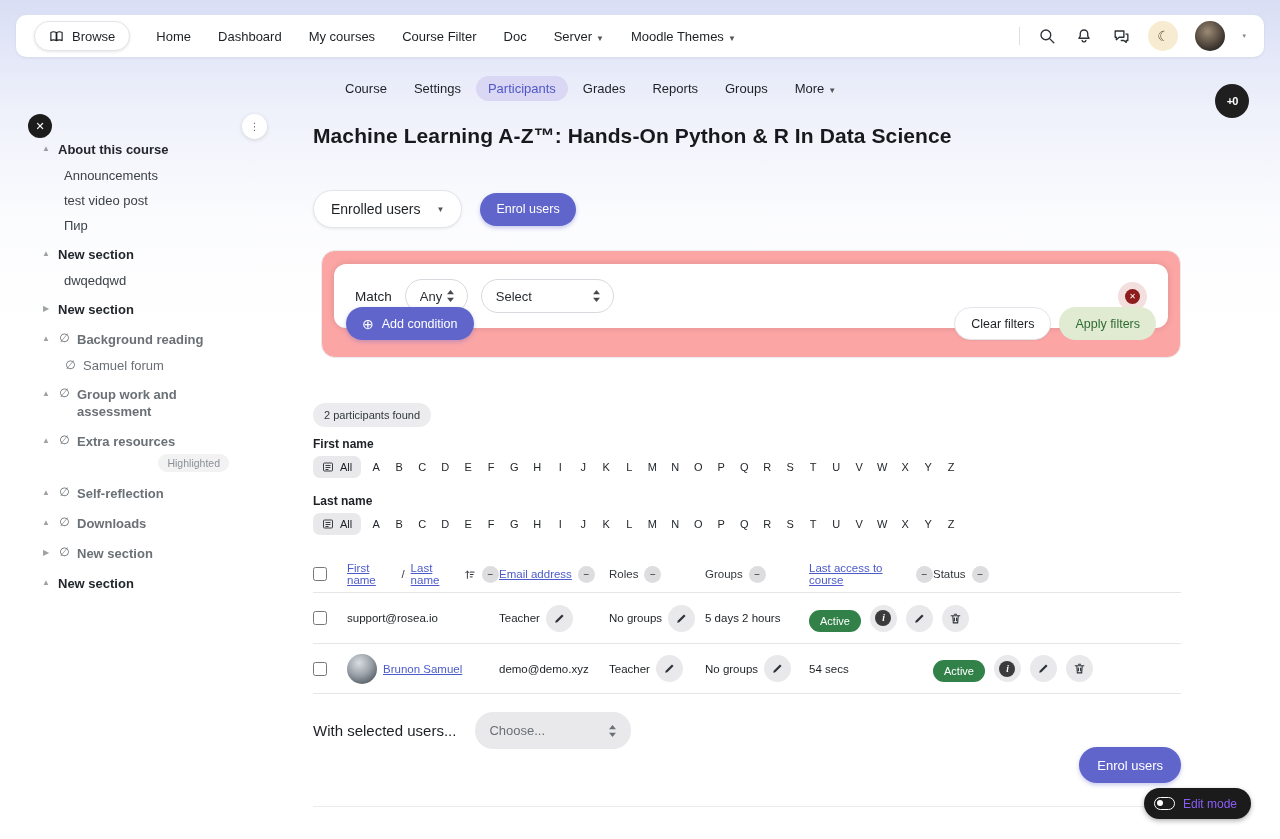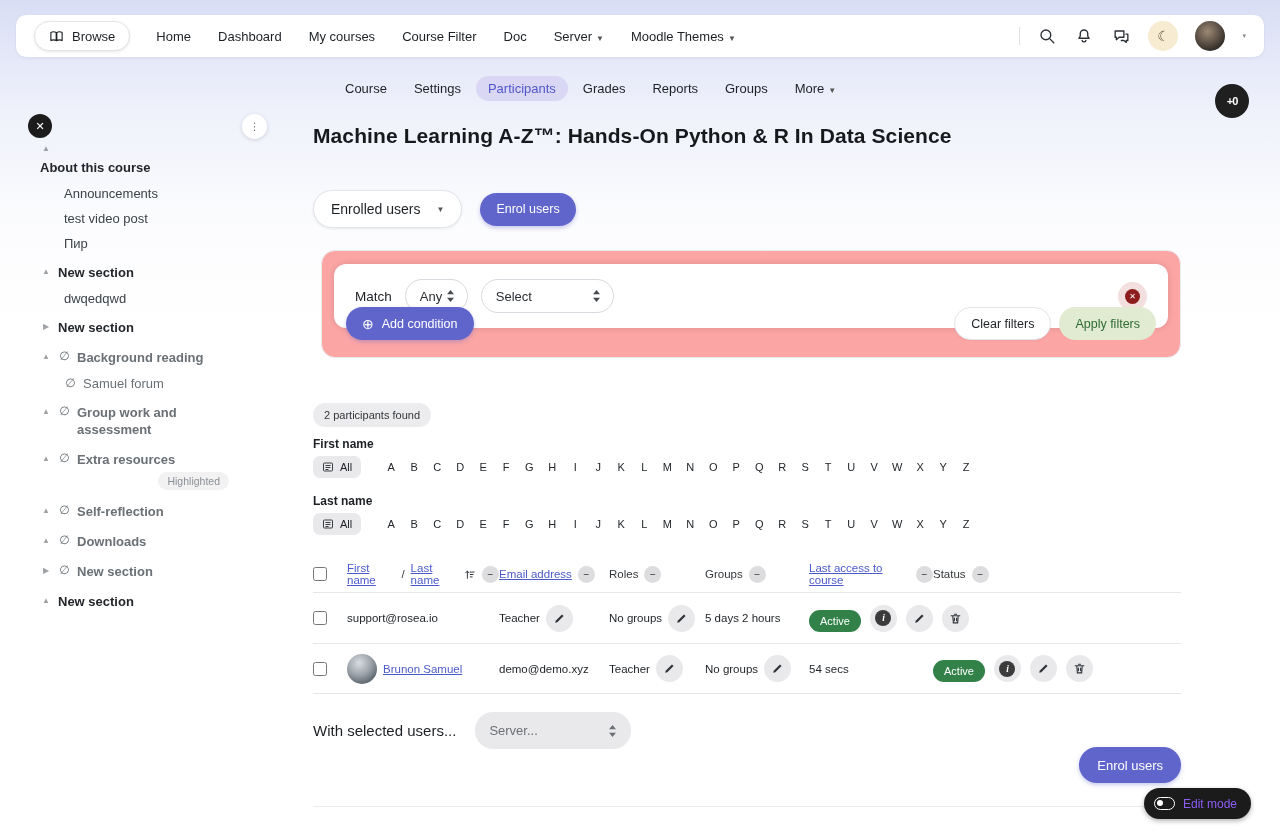--- a/index.html
+++ b/index.html
@@ -33,21 +33,21 @@
 
   
   .sidebar { position:absolute; left:0; top:0; width:300px; height:839px; }
   .sb-close { position:absolute; left:28px; top:114px; width:24px; height:24px; border-radius:50%; background:#1c1c1c; color:#fff;
               display:flex; align-items:center; justify-content:center; font-size:11px; cursor:pointer; }
   .sb-dots { position:absolute; left:242px; top:114px; width:25px; height:25px; border-radius:50%; background:#fff;
              box-shadow:0 1px 4px rgba(0,0,0,.14); display:flex; align-items:center; justify-content:center;
              font-size:10px; color:#666; letter-spacing:0; cursor:pointer; }
   .sb-list { position:absolute; left:40px; top:141px; width:235px; display:flex; flex-direction:column; }
   .sb-sec { display:flex; align-items:flex-start; gap:6px; margin-top:13px; cursor:pointer; }
-  .sb-sec:first-child { margin-top:0;flex-direction:column; }
+  .sb-sec:first-child { margin-top:0; }
   .sb-caret { width:12px; font-size:8px; color:#51575d; padding-top:3px; flex:none; text-align:center; }
   .sb-caret.up::before { content:"▲"; opacity:.55; }
   .sb-caret.right::before { content:"▶"; opacity:.55; }
   .sb-eye { width:13px; font-size:12px; color:#6a7075; flex:none; text-align:center; line-height:15px; }
   .sb-eye::before { content:"∅"; }
   .sb-sec-label { font-size:13px; font-weight:bold; color:#23272b; max-width:132px; line-height:17px; }
   .sb-sec.dim .sb-sec-label { color:#6a7075; }
   .sb-item { display:flex; align-items:center; gap:6px; margin:10px 0 0 24px; font-size:13px; color:#3c4248; cursor:pointer; }
   .sb-item.dim { color:#6a7075; }
   .sb-badge-row { display:flex; justify-content:flex-end; margin:4px 46px 0 0; }
@@ -83,21 +83,21 @@
   .add-cond { display:flex; align-items:center; gap:8px; }
   .btn-light { background:#fff; border:1px solid #e2e5ea; border-radius:17px; height:33px; padding:0 16px; font-size:12.5px;
                font-family:inherit; cursor:pointer; color:#1d2125; box-shadow:0 1px 2px rgba(0,0,0,.05); }
   .btn-apply { background:#e0ebd2; color:#2f6b33; border:none; border-radius:17px; height:33px; padding:0 16px; font-size:12.5px;
                font-family:inherit; cursor:pointer; margin-left:8px; }
   .filter-btn-right { margin-left:auto; display:flex; }
 
   .found-badge { position:absolute; top:403px; left:0; background:#ececee; border-radius:12px; padding:6px 11px; font-size:11px; color:#33373b; }
 
   .alpha-label { position:absolute; left:0; font-size:12px; font-weight:bold; color:#1d2125; }
-  .alpha-row { position:absolute; left:0; display:flex; align-items:center; gap:24px; }
+  .alpha-row { position:absolute; left:0; display:flex; align-items:center; gap:9px; }
   .all-pill { display:flex; align-items:center; gap:6px; background:#e9e9eb; border-radius:7px; padding:5px 9px; font-size:11px; cursor:pointer; }
   .letters { display:flex; gap:11px; }
   .letters span { min-width:12px; text-align:center; font-size:11px; color:#23272b; cursor:pointer; }
 
   
   .ptable { position:absolute; top:556px; left:0; right:0; }
   .prow { display:grid; grid-template-columns:34px 152px 110px 96px 104px 124px 1fr; align-items:center; }
   .prow.head { height:36px; font-size:11.5px; color:#33373b; }
   .prow.body { height:51px; border-top:1px solid #e4e6e9; font-size:11.5px; }
   .ptable .bottom-line { border-bottom:1px solid #e4e6e9; }
@@ -534,21 +534,21 @@
             <path d="M4 7h16M10 4h4M7 7l1 13h8l1-13M10 11v5M14 11v5"></path>
           </svg>
         </span>
       </div>
     </div>
   </div>
 
   <div class="bulk-row">
     <span class="bulk-label">With selected users...</span>
     <div class="choose-pill">
-      <span>Server...</span>
+      <span>Choose...</span>
       <svg width="9" height="12" viewBox="0 0 10 14">
         <path d="M5 0l4 5H1z" fill="#6a7075"></path>
           <path d="M5 14L1 9h8z" fill="#6a7075"></path>
       </svg>
     </div>
   </div>
 
   <button class="btn-primary enrol-bottom">Enrol users</button>
 
   <div class="main-hr"></div>

